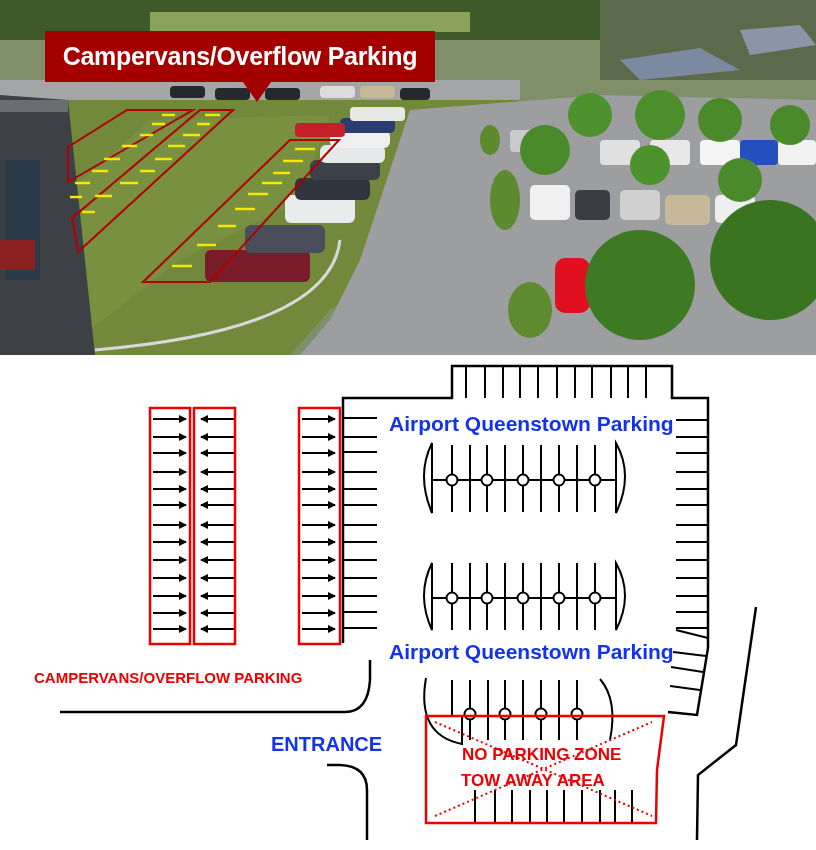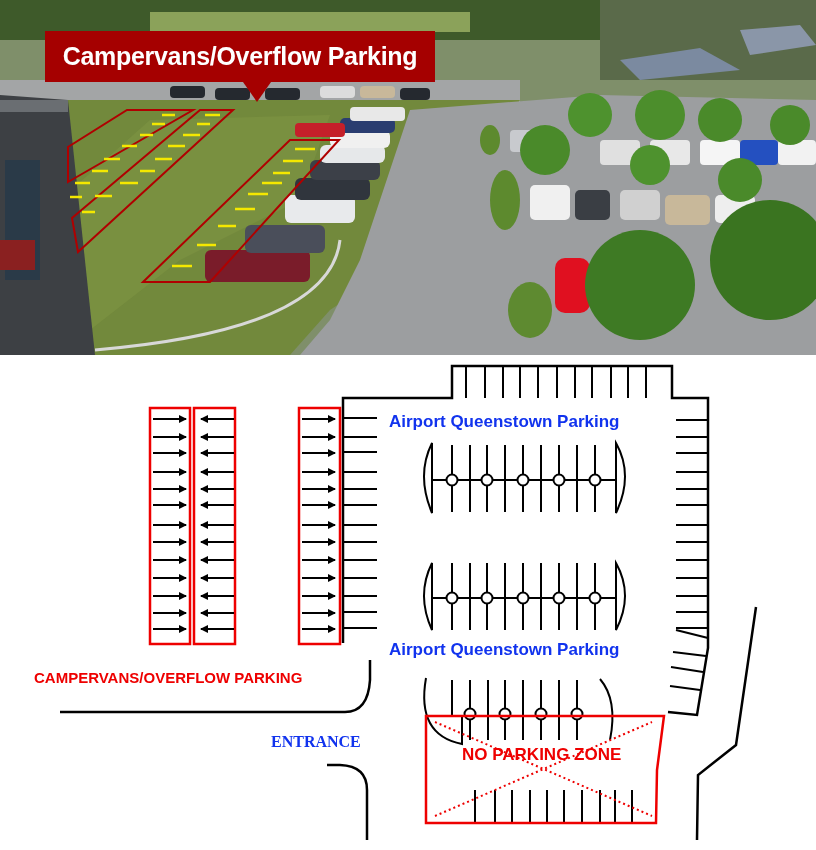--- a/index.html
+++ b/index.html
@@ -2,21 +2,21 @@
 <html><head>
 <meta charset="utf-8">
 <style>
   html,body{margin:0;padding:0;background:#fff;}
   body{width:816px;height:850px;position:relative;overflow:hidden;font-family:"Liberation Sans",sans-serif;}
   #photo{position:absolute;left:0;top:0;width:816px;height:355px;overflow:hidden;}
   #plan{position:absolute;left:0;top:355px;width:816px;height:495px;}
   .callout{position:absolute;left:45px;top:31px;width:390px;height:51px;background:#a50000;color:#fff;font-weight:bold;font-size:25px;display:flex;align-items:center;justify-content:center;letter-spacing:-0.3px;}
   .callout-arrow{position:absolute;left:243px;top:82px;width:0;height:0;border-left:14px solid transparent;border-right:14px solid transparent;border-top:20px solid #a50000;}
   .lbl{position:absolute;font-weight:bold;white-space:nowrap;}
-  .blue{color:#1133ee;font-size:17px;}
+  .blue{color:#1133ee;font-size:21px;}
   .red{color:#ee0000;}
 </style>
 </head>
 <body>
 
 <div id="photo">
   <svg width="816" height="355" viewBox="0 0 816 355">
 
     <rect x="0" y="0" width="816" height="355" fill="#7f8f6a"></rect>
     <rect x="0" y="0" width="816" height="40" fill="#3e5a2a"></rect>
@@ -313,15 +313,16 @@
         <line x1="302" y1="596" x2="335" y2="596"></line>
           <line x1="302" y1="613" x2="335" y2="613"></line>
         <line x1="302" y1="629" x2="335" y2="629"></line>
       </g>
     </g>
   </svg>
 
   <div class="lbl blue" style="left:389px;top:57px;">Airport Queenstown Parking</div>
   <div class="lbl blue" style="left:389px;top:285px;">Airport Queenstown Parking</div>
   <div class="lbl red" style="left:34px;top:314px;font-size:15px;">CAMPERVANS/OVERFLOW PARKING</div>
-  <div class="lbl blue" style="left:271px;top:378px;font-size:16px;font-family:Liberation Serif, serif;">ENTRANCE</div>
+  <div class="lbl blue" style="left:271px;top:378px;font-size:20px;">ENTRANCE</div>
   <div class="lbl red" style="left:450px;top:390px;font-size:17px;margin-left:12px;">NO PARKING ZONE</div>
+  <div class="lbl red" style="left:461px;top:416px;font-size:17px;">TOW AWAY AREA</div>
 </div>
 
 </body></html>

